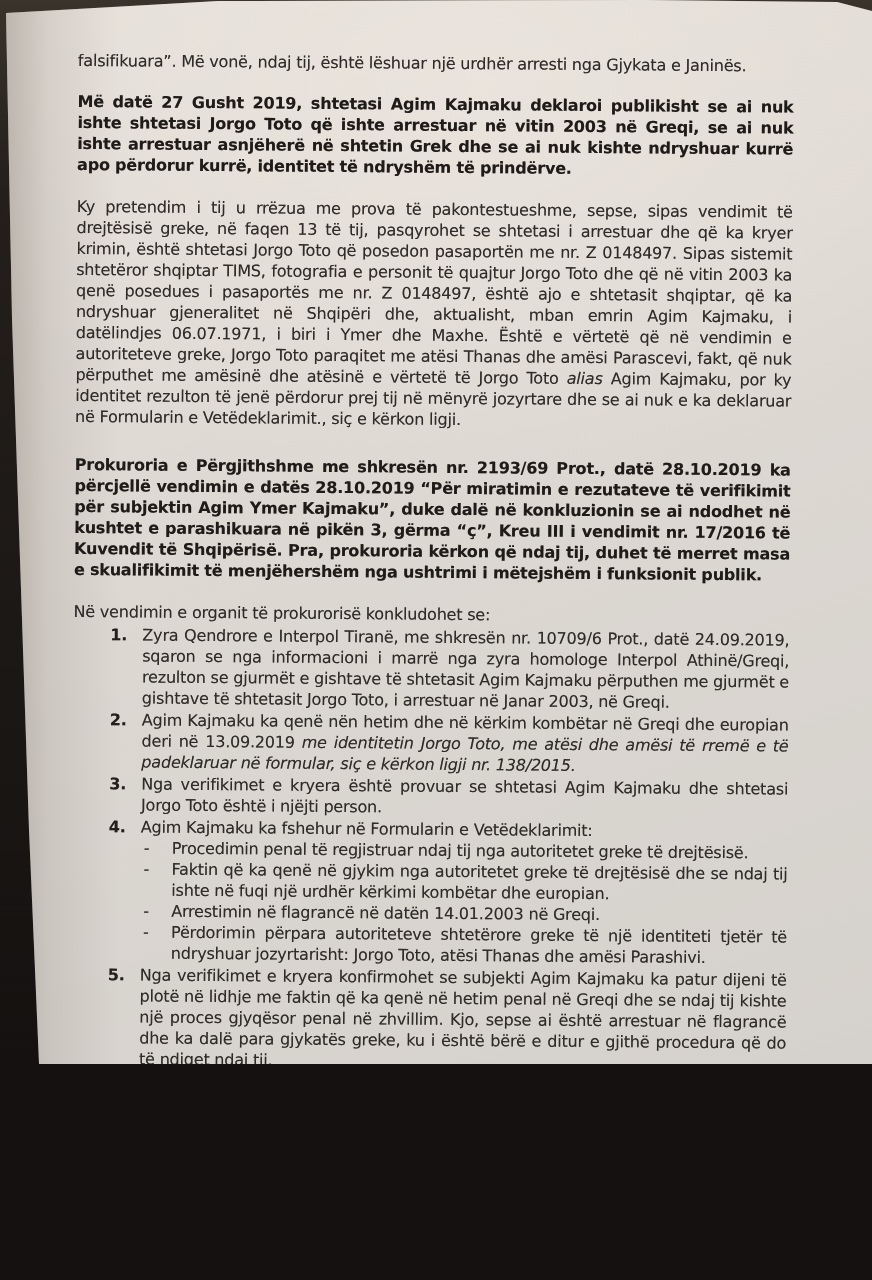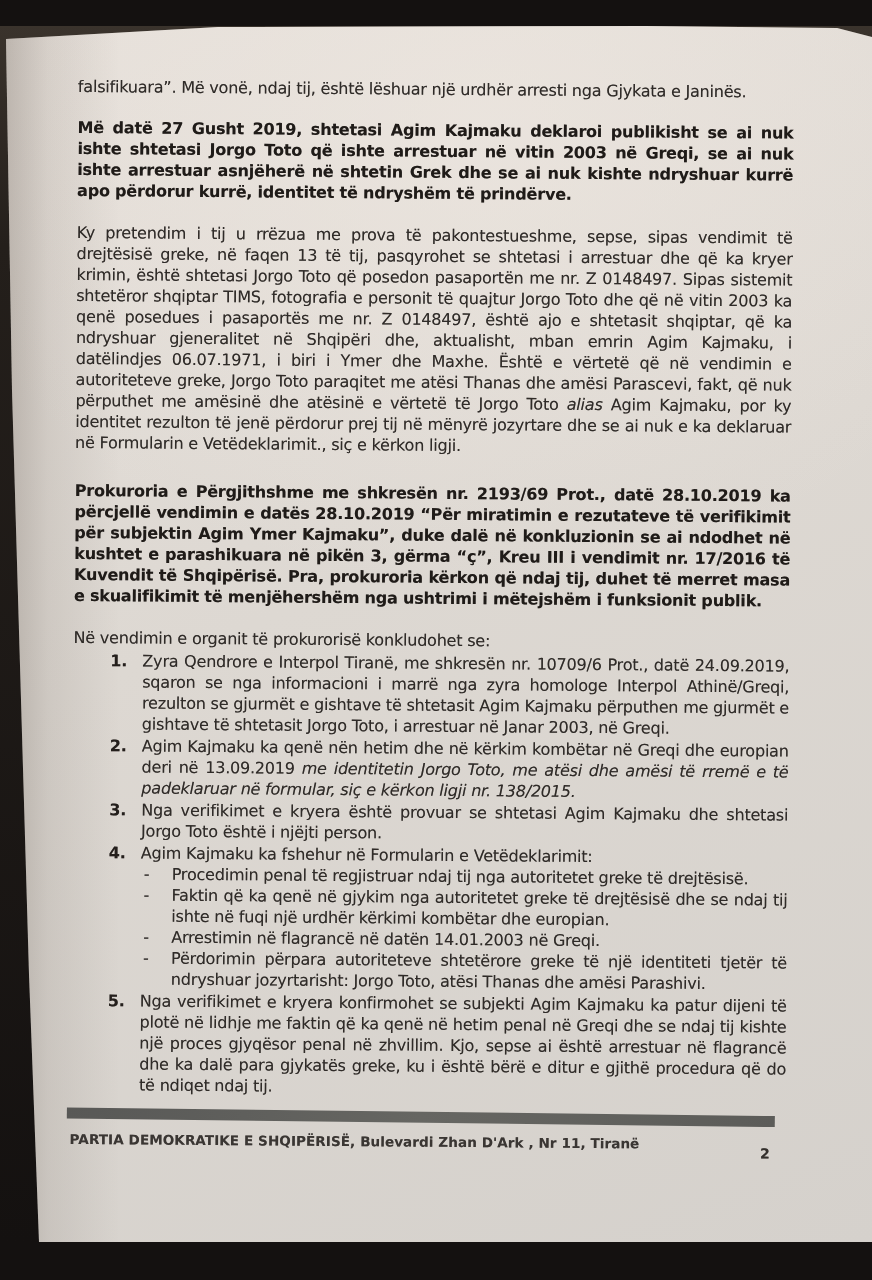--- a/index.html
+++ b/index.html
@@ -7,23 +7,22 @@
     padding: 0;
     width: 872px;
     height: 1280px;
     overflow: hidden;
     background: #141110;
     font-family: "DejaVu Sans", "Liberation Sans", sans-serif;
   }
   .backdrop {
     position: relative;
     width: 872px;
-    height: 1216px;
+    height: 1064px;
     background: linear-gradient(180deg, #3a332c 0%, #241f1b 18%, #141110 100%);
-    margin-top: 26px;
   }
   .paper {
     position: absolute;
     inset: 0;
     background:
       radial-gradient(120% 70% at 55% 8%, rgba(240,233,226,0.55) 0%, rgba(240,233,226,0) 55%),
       linear-gradient(160deg, #e6e0da 0%, #ddd8d2 45%, #d5d1cc 100%);
     clip-path: polygon(6px 13px, 25% 1px, 74% 0px, 96% 2px, 100% 11px,
                        100% 100%, 39px 100%, 29px 78%, 12px 30%);
   }

